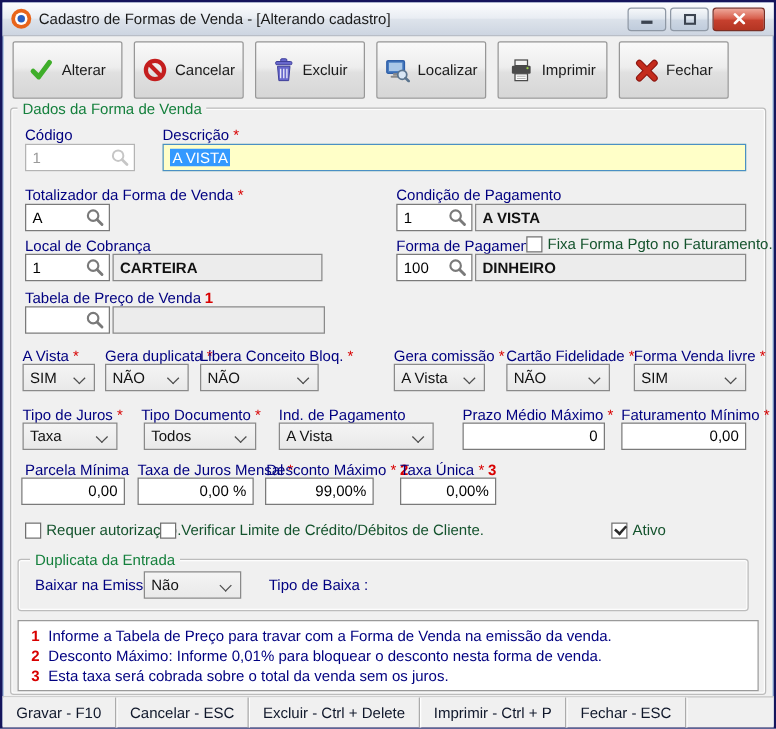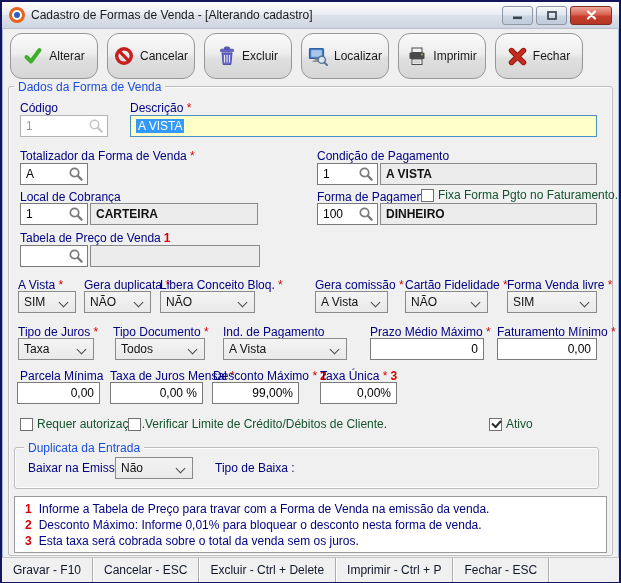--- a/index.html
+++ b/index.html
@@ -13,26 +13,26 @@
   .appicon::before{content:"";position:absolute;left:3px;top:3px;width:10px;height:10px;border-radius:50%;background:#fff;}
   .appicon::after{content:"";position:absolute;left:5px;top:5px;width:6px;height:6px;border-radius:50%;background:#2b5fc0;}
   .title{color:#1a1a1a;white-space:nowrap;}
   .wincontrols{margin-left:auto;margin-right:7px;display:flex;gap:3px;}
   .wbtn{height:19px;border-radius:3px;border:1px solid #8e98a5;display:flex;align-items:center;justify-content:center;
     background:linear-gradient(#f6f8fa,#dfe6ee 45%,#ccd6e3 55%,#c0ccdc);box-sizing:border-box;cursor:default;}
   .wbtn.min,.wbtn.max{width:31px;}
   .wbtn.close{width:42px;border-color:#7a2e24;background:linear-gradient(#eea79a,#d8604e 45%,#c6402e 55%,#b43523);}
   
   .toolbar{position:absolute;left:2px;top:28px;width:617px;height:56px;display:flex;gap:9px;padding:5px 0 0 8px;box-sizing:border-box;}
-  .tbtn{width:88px;height:46px;border:1px solid #979797;border-radius:12px;display:flex;align-items:center;justify-content:center;gap:6px;
+  .tbtn{width:88px;height:46px;border:1px solid #979797;border-radius:2px;display:flex;align-items:center;justify-content:center;gap:6px;
     background:linear-gradient(#fafafa,#ededed 45%,#e0e0e0 55%,#d6d6d6);color:#1a1a1a;box-sizing:border-box;cursor:default;}
   .tbtn svg{flex:0 0 auto;}
   
   .groupbox{position:absolute;border:1px solid #bcbcbc;border-radius:3px;box-shadow:inset 0 0 0 1px #fdfdfd;}
-  .legend{position:absolute;background:#f0f0f0;padding:0 4px;color:#1d4ed8;white-space:nowrap;}
+  .legend{position:absolute;background:#f0f0f0;padding:0 4px;color:#15803d;white-space:nowrap;}
   
   .lbl{position:absolute;color:#000080;white-space:nowrap;}
   .req{color:#d80000;}
   .noteref{color:#d80000;font-weight:bold;margin-left:3px;}
   .field{position:absolute;box-sizing:border-box;height:22px;border:1px solid #7a7a7a;background:#fff;
     display:flex;align-items:center;padding:0 5px;white-space:nowrap;overflow:hidden;}
   .lookup{padding-right:22px;}
   .mag{position:absolute;right:3px;top:2px;width:16px;height:16px;}
   .dim{border-color:#b4b4b4;color:#9a9a9a;}
   .dim svg circle,.dim svg line{stroke:#c6c6c6;}

